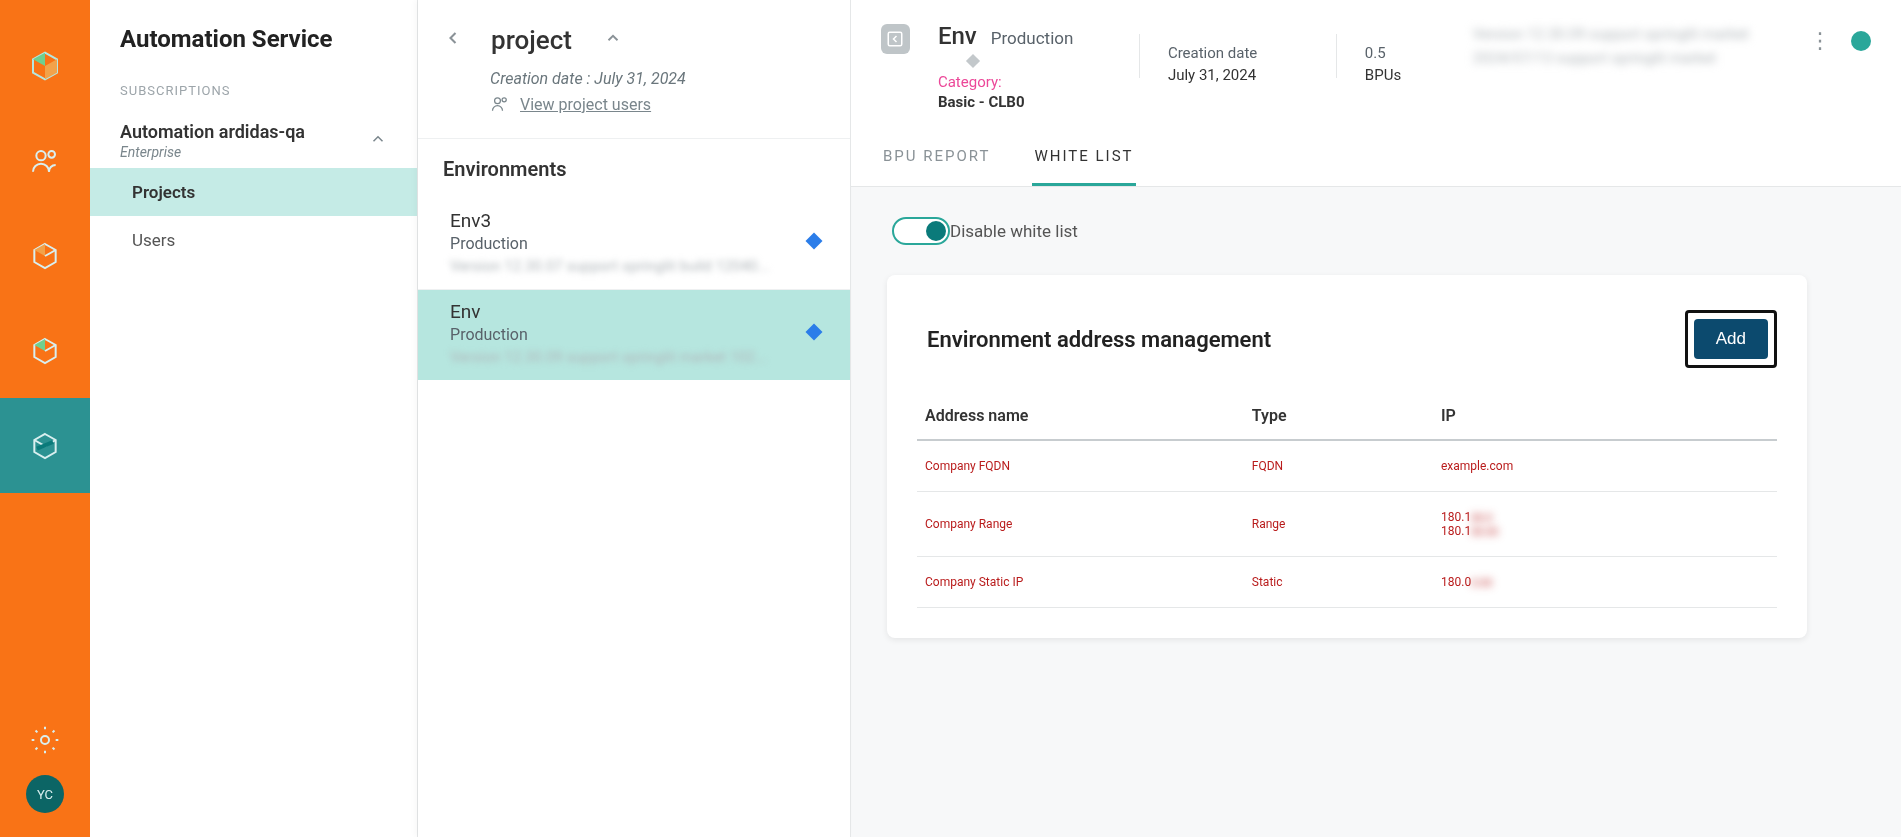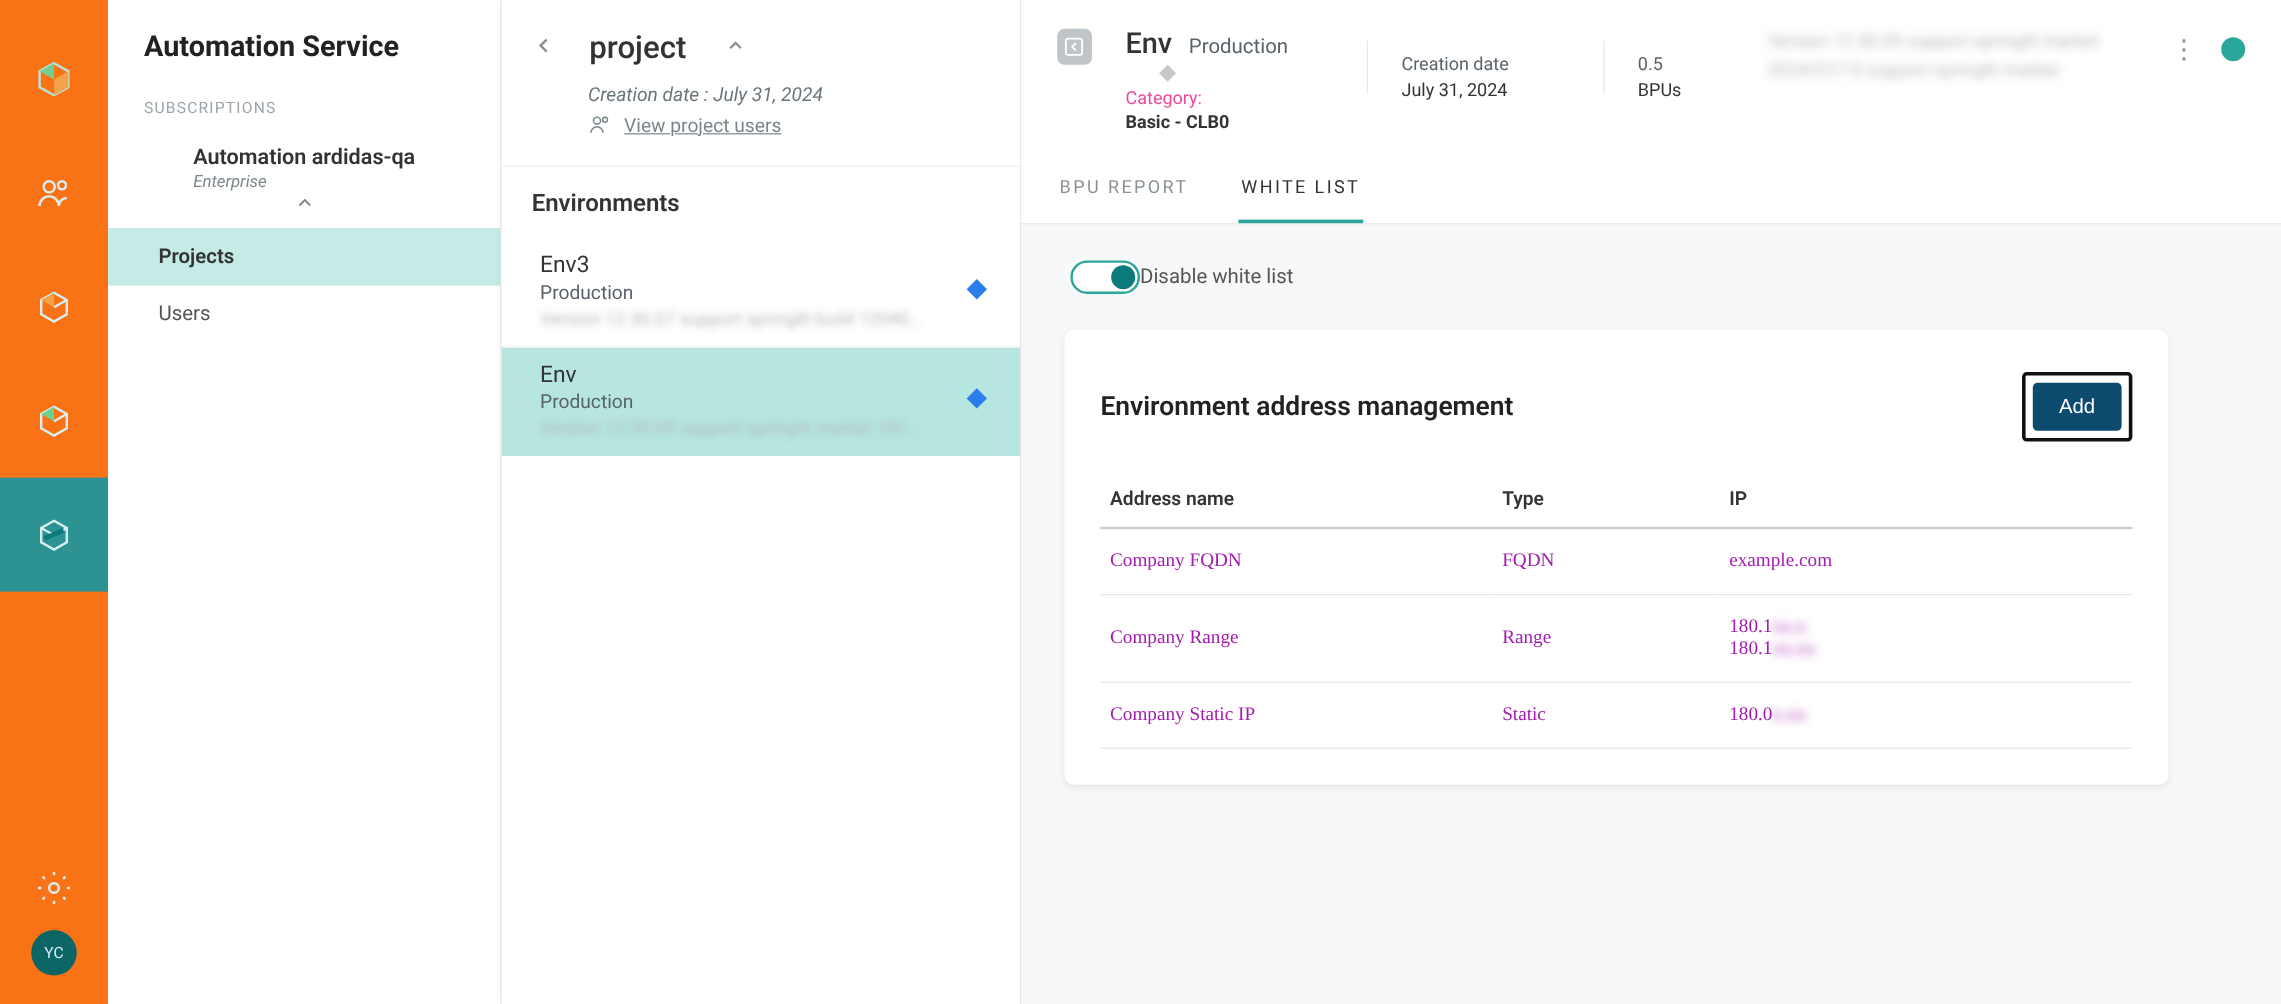--- a/index.html
+++ b/index.html
@@ -61,21 +61,20 @@
   .sidebar .label-sub {
     font-size: 13px;
     letter-spacing: 1px;
     color: #9da5aa;
     padding: 0 30px 15px 30px;
   }
   .sub-item {
     padding: 8px 30px 8px 30px;
     display: flex; align-items: center; justify-content: space-between;
     cursor: pointer;
-    flex-direction: column;
   }
   .sub-item .t1 { font-size: 18px; color: #333; font-weight: 600; }
   .sub-item .t2 { font-size: 14px; color: #7a868c; font-style: italic; margin-top: 2px; }
   .sub-item .chev { color: #7a868c; }
 
   .nav-link {
     padding: 14px 30px 14px 42px;
     font-size: 17px;
     color: #555;
     cursor: pointer;
@@ -194,42 +193,41 @@
   .card {
     background:#fff; border-radius:8px;
     box-shadow: 0 2px 6px rgba(0,0,0,0.08);
     padding: 35px 30px 30px 30px;
     max-width: 920px;
   }
   .card-head {
     display:flex; align-items:center; justify-content:space-between;
     margin-bottom: 28px;
   }
-  .card-head h3 { font-size:22px; color:#222; font-weight:600; }
+  .card-head h3 { font-size:22px; color:#222; font-weight:600;margin-left:10px; }
   .add-btn-wrap {
     border:3px solid #111; padding:6px; border-radius:4px;
   }
   .add-btn {
     background:#0c4a6e; color:#fff; border:none;
     padding: 10px 22px; font-size:17px; border-radius:4px; cursor:pointer;
   }
 
   table.addr {
     width:100%; border-collapse:collapse;
   }
   table.addr th {
     text-align:left; font-size:16px; color:#333; font-weight:600;
     padding: 10px 8px 14px 8px;
     border-bottom:2px solid #c7cccf;
   }
   table.addr td {
-    font-size:16px; color:#a21caf;
+    font-size:12px; color:#b91c1c;
     padding: 18px 8px;
     border-bottom:1px solid #e5e7e8;
-    font-family:Liberation Serif, serif;
   }
   td .blur { filter: blur(4px); display:inline-block; }
 
   .main-head { position:relative; }
 </style>
 </head>
 <body>
 
 <div class="rail">
   <div class="rail-item">

